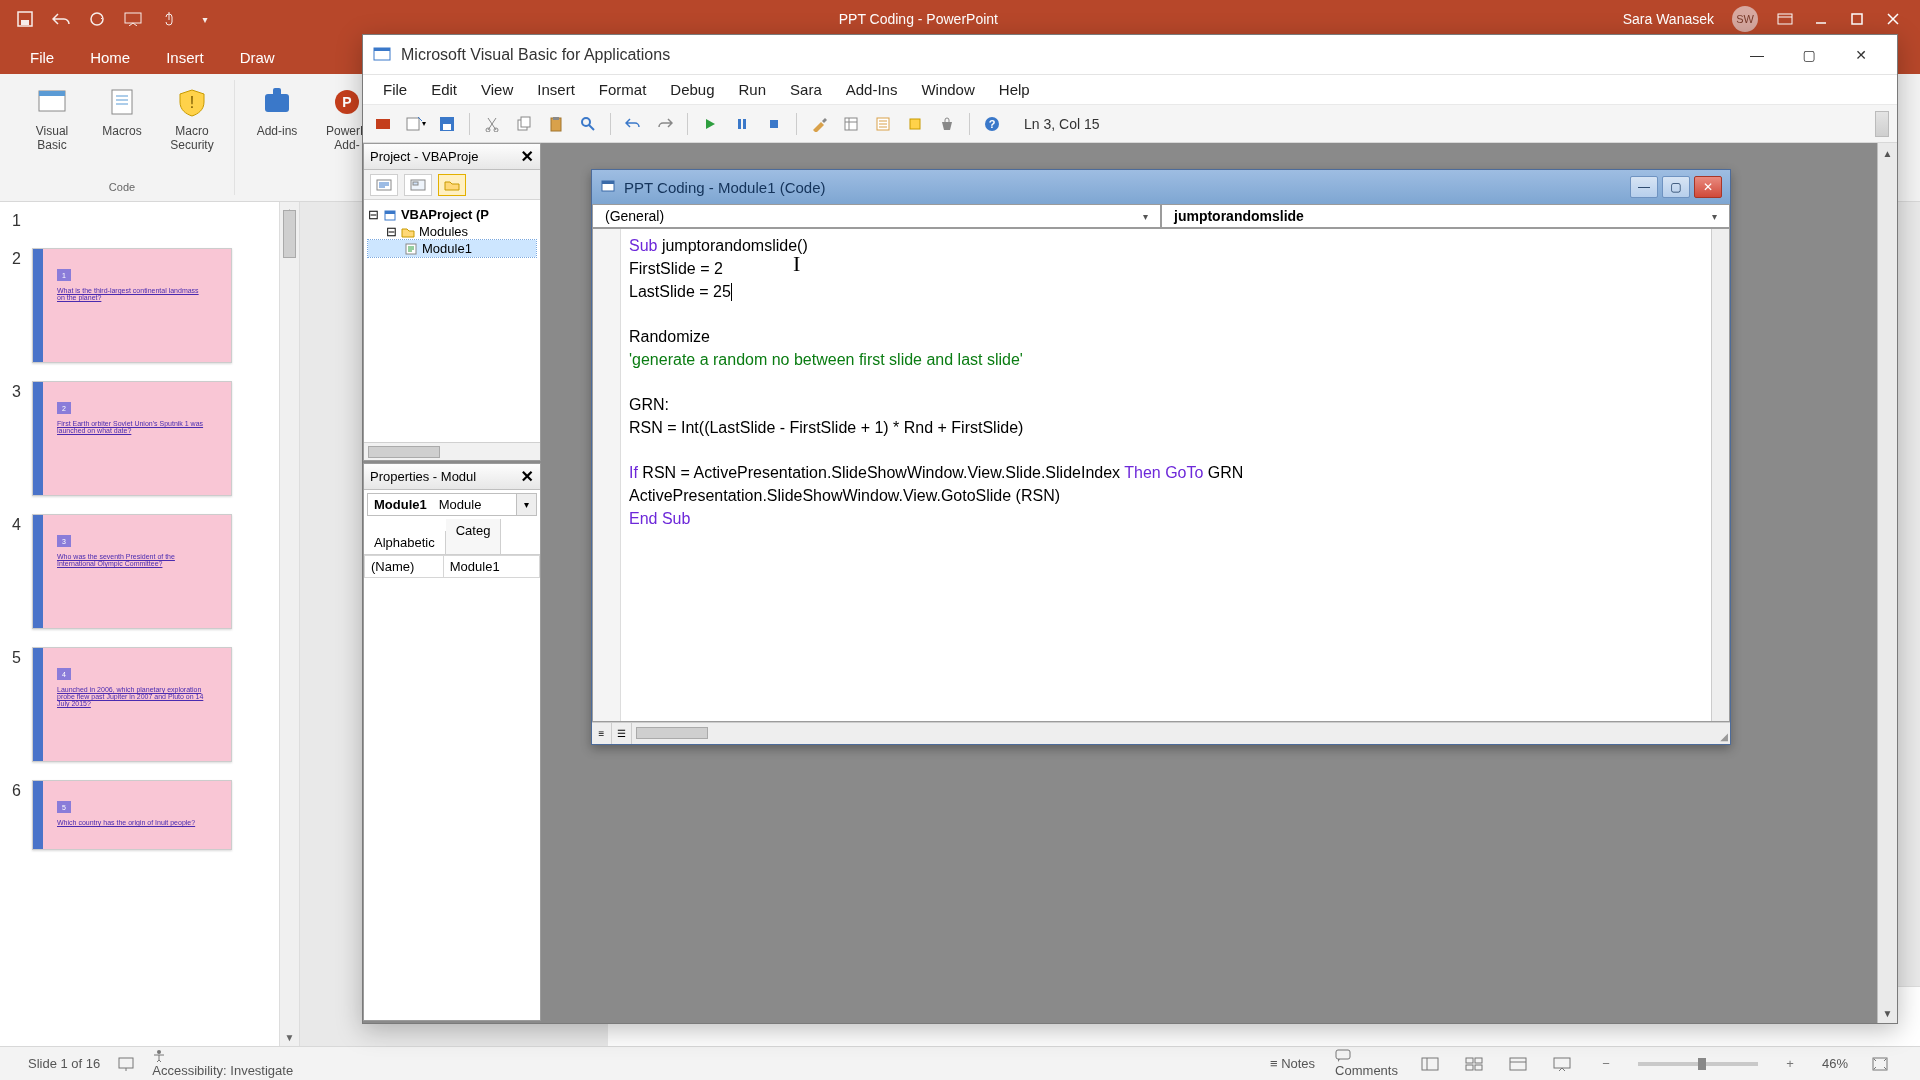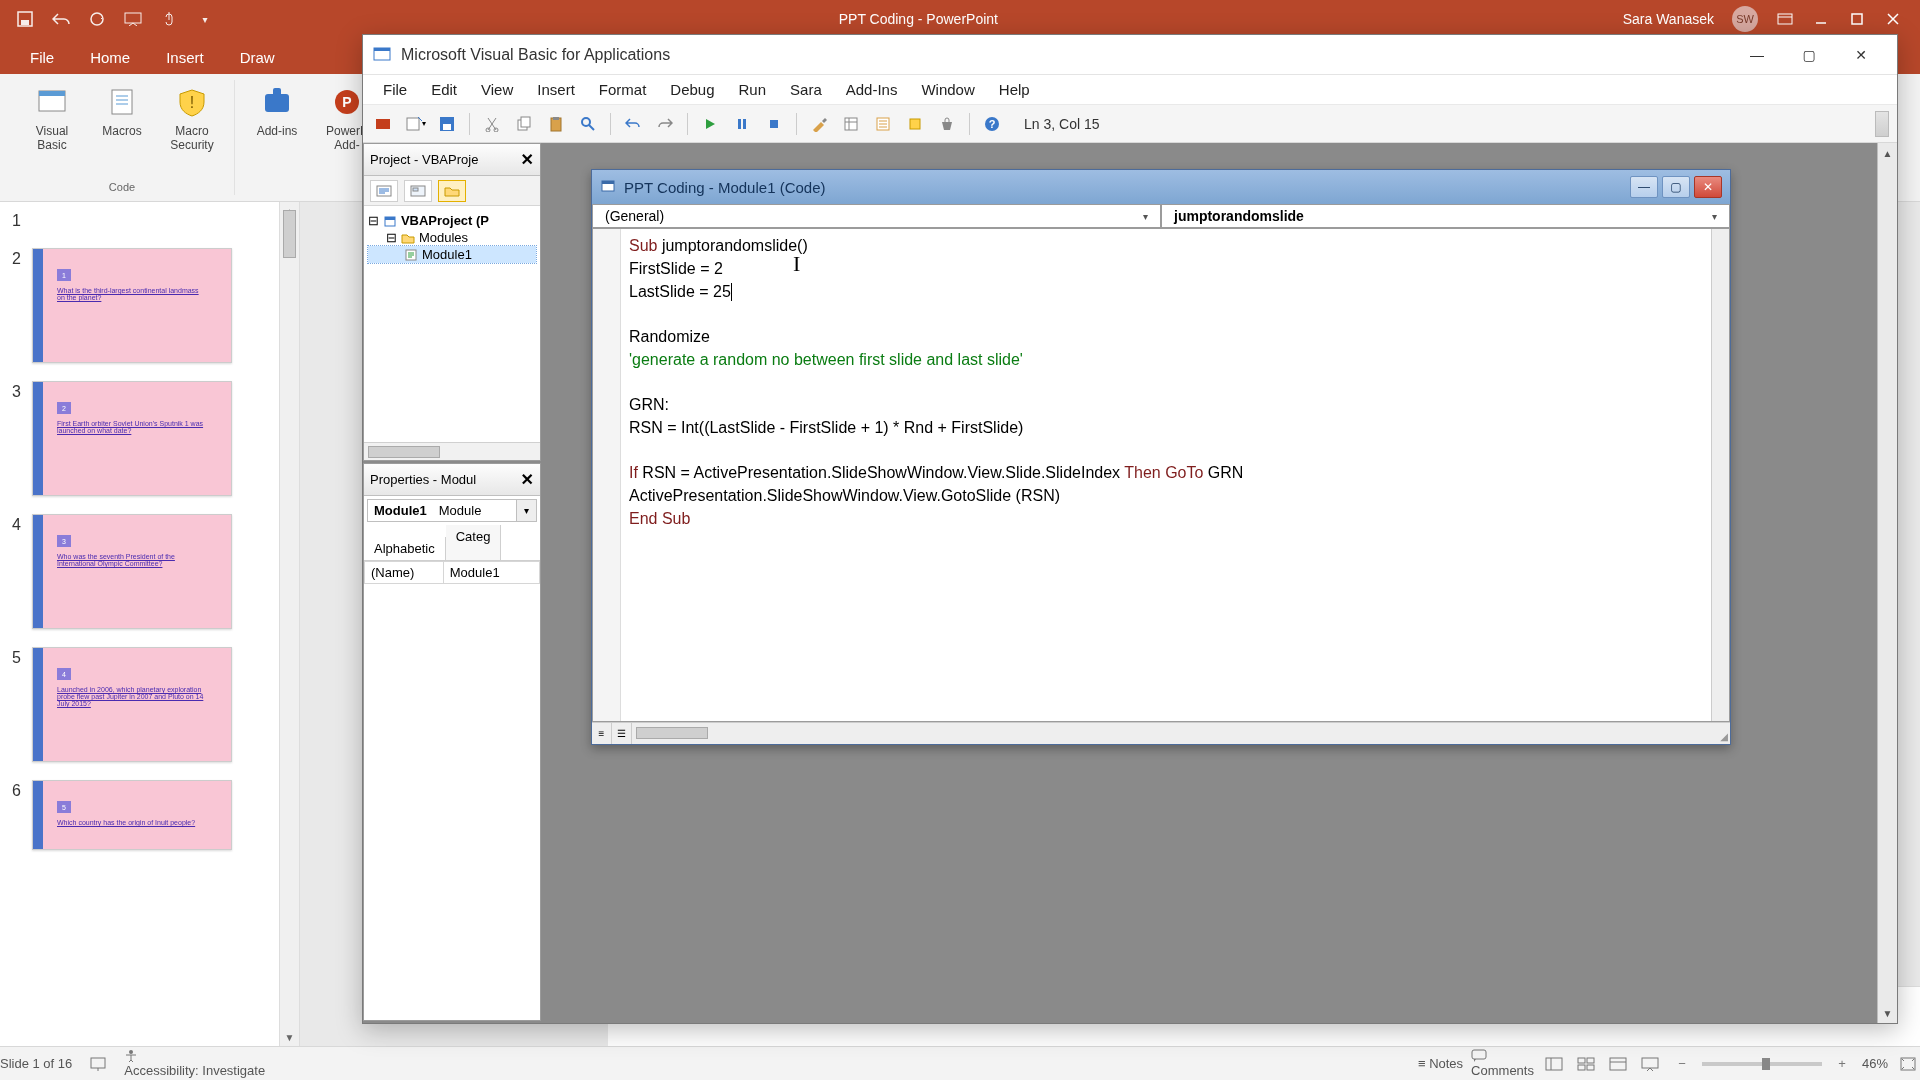--- a/index.html
+++ b/index.html
@@ -40,23 +40,23 @@
 .thumb .num-box { position:absolute; left:24px; top:20px; width:14px; height:12px; background:#8a7cd9; color:#fff; font-size:7px; display:flex;align-items:center;justify-content:center;}
 .slide-scroll { width: 20px; background:#f0f0f0; position:relative; border-left:1px solid #ddd;}
 .slide-scroll .sb-thumb { position:absolute; top:8px; left:3px; right:3px; height:48px; background:#cfcfcf; border:1px solid #aaa;}
 .slide-scroll .sb-arrow { position:absolute; left:0; right:0; height:18px; display:flex;align-items:center;justify-content:center; color:#666; font-size:10px;}
 .slide-scroll .sb-up { top:0;} .slide-scroll .sb-down{ bottom:0;}
 
 
 .notes-area { position:absolute; left: 308px; right: 0; bottom: 0; height: 60px; background:#fff; border-top:1px solid #ddd; padding: 14px 22px; color:#888; font-size:20px; }
 
 
-.statusbar { position:absolute; left:0; right:0; bottom:0; height:34px; background:#f3f3f3; border-top:1px solid #d8d8d8; display:flex; align-items:center; font-size:13px; color:#555; padding: 0 0;}
+.statusbar { position:absolute; left:0; right:0; bottom:0; height:34px; background:#f3f3f3; border-top:1px solid #d8d8d8; display:flex; align-items:center; font-size:13px; color:#555; padding: 0 28px;}
 .statusbar .left { display:flex; gap:18px; align-items:center;}
-.statusbar .right { margin-left:auto; display:flex; gap:8px; align-items:center;}
+.statusbar .right { margin-left:auto; display:flex; gap:20px; align-items:center;}
 .statusbar .vbtn { width:24px; height:20px; display:inline-flex;align-items:center;justify-content:center; color:#777;}
 .zoom-slider { width:120px; height:4px; background:#c9c9c9; position:relative;}
 .zoom-slider .knob{ position:absolute; left:50%; top:-4px; width:8px;height:12px;background:#888;}
 
 
 .vba-window { position: absolute; top: 34px; left: 362px; width: 1536px; height: 990px; background:#fff; border:1px solid #7a7a7a; box-shadow: 0 6px 24px rgba(0,0,0,.25); display:flex; flex-direction:column; }
 .vba-title { height: 40px; background:#fff; display:flex; align-items:center; padding: 0 10px; border-bottom:1px solid #e4e4e4;}
 .vba-title .ico { width:20px; height:20px; margin-right:8px; }
 .vba-title .txt { font-size:16px; color:#333; }
 .vba-title .wbtns { margin-left:auto; display:flex; }
@@ -68,21 +68,21 @@
 .vba-toolbar { height:38px; background:#f5f5f5; border-bottom:1px solid #d8d8d8; display:flex; align-items:center; padding: 0 8px; gap:8px;}
 .vba-toolbar .tbtn { width:24px;height:24px; display:inline-flex;align-items:center;justify-content:center; cursor:pointer; }
 .vba-toolbar .sep { width:1px; height:22px; background:#ccc; margin:0 2px;}
 .vba-toolbar .pos { margin-left: 12px; font-size:14px; color:#333; }
 .vba-toolbar .endgrip { margin-left:auto; width:14px; height:26px; background:linear-gradient(#e4e4e4,#cfcfcf); border:1px solid #bbb;}
 
 .vba-body { flex:1; display:flex; background:#8a8a8a; }
 .vba-left { width:178px; display:flex; flex-direction:column; }
 
 .pane { background:#fff; border:1px solid #9b9b9b; margin-bottom: 2px; display:flex; flex-direction:column;}
-.pane-title { height:32px; background:linear-gradient(#fdfdfd,#e7e7e7); border-bottom:1px solid #bfbfbf; display:flex; align-items:center; padding:0 6px; font-size:13px;}
+.pane-title { height:26px; background:linear-gradient(#fdfdfd,#e7e7e7); border-bottom:1px solid #bfbfbf; display:flex; align-items:center; padding:0 6px; font-size:13px;}
 .pane-title .x { margin-left:auto; font-weight:bold; cursor:pointer; font-size:16px; }
 .pane-tools { height:30px; background:#f2f2f2; border-bottom:1px solid #d6d6d6; display:flex; align-items:center; gap:6px; padding:0 6px;}
 .pane-tools .pt { width:28px;height:22px;border:1px solid #cfcfcf; background:#fff; display:inline-flex;align-items:center;justify-content:center; cursor:pointer;}
 .pane-tools .pt.active { background:#fff0c2; border-color:#e3b000;}
 .tree { padding: 6px 4px; font-size:13px; flex:1; overflow:hidden;}
 .tree .row { display:flex; align-items:center; gap:4px; padding:1px 0;}
 .tree .indent1{ padding-left:18px;} .tree .indent2{ padding-left:36px;}
 .tree .sel { background:#cde6ff; outline:1px dotted #7aa9e0;}
 .hscroll { height:18px; background:#f1f1f1; border-top:1px solid #d0d0d0; position:relative;}
 .hscroll .hthumb{ position:absolute; left:4px; top:3px; height:12px; width:72px; background:#cfcfcf; border:1px solid #aaa;}
@@ -109,21 +109,21 @@
 .code-title .ico{ width:18px;height:18px; margin-right:6px;}
 .code-title .btns{ margin-left:auto; display:flex; gap:4px;}
 .code-title .cb{ width:28px;height:22px; background:linear-gradient(#d7e4f4,#b7cfec); border:1px solid #6f93c1; border-radius:2px; display:flex;align-items:center;justify-content:center; cursor:pointer; font-size:12px;}
 .code-title .cb.close{ background:linear-gradient(#e98a7f,#d04a3a); color:#fff; border-color:#a73627;}
 .code-combos { display:flex; }
 .code-combos .cc { flex:1; border:1px solid #9b9b9b; background:#fff; display:flex; align-items:center; padding:3px 12px; font-size:14px;}
 .code-combos .cc .dd{ margin-left:auto; font-size:10px; color:#555;}
 .code-area { flex:1; display:flex; background:#fff; border:1px solid #9b9b9b; position:relative;}
 .gutter{ width:28px; background:#f4f4f4; border-right:1px solid #ddd;}
 .code { flex:1; padding: 6px 8px; font-family: Consolas, "Courier New", monospace; font-size:16px; line-height:22px; white-space:pre; color:#000; position:relative; overflow:hidden;}
-.kw{ color:#7f1d1d;} .cm{ color:#0a7c12;} 
+.kw{ color:#6d28d9;} .cm{ color:#0a7c12;} 
 .cursor{ display:inline-block; width:1px; height:18px; background:#000; vertical-align:middle; position:relative; top:-1px;}
 .ibeam{ position:absolute; font-family: serif; font-size:22px; color:#000;}
 .vscroll{ width:18px; background:#eee; border-left:1px solid #ccc;}
 .code-bottom { height:22px; display:flex; background:#eee; border-top:1px solid #ccc;}
 .code-bottom .tb{ width:20px; border-right:1px solid #ccc; display:flex;align-items:center;justify-content:center; font-size:10px; cursor:pointer;}
 .code-bottom .hsc{ flex:1; position:relative;}
 .code-bottom .hsc .ht{ position:absolute; left:4px; top:4px; height:12px; width:72px; background:#cfcfcf; border:1px solid #aaa;}
 .resize-grip{ width:18px; display:flex;align-items:flex-end;justify-content:flex-end; padding:2px; color:#999; font-size:10px;}
 
 svg { display:block; }

